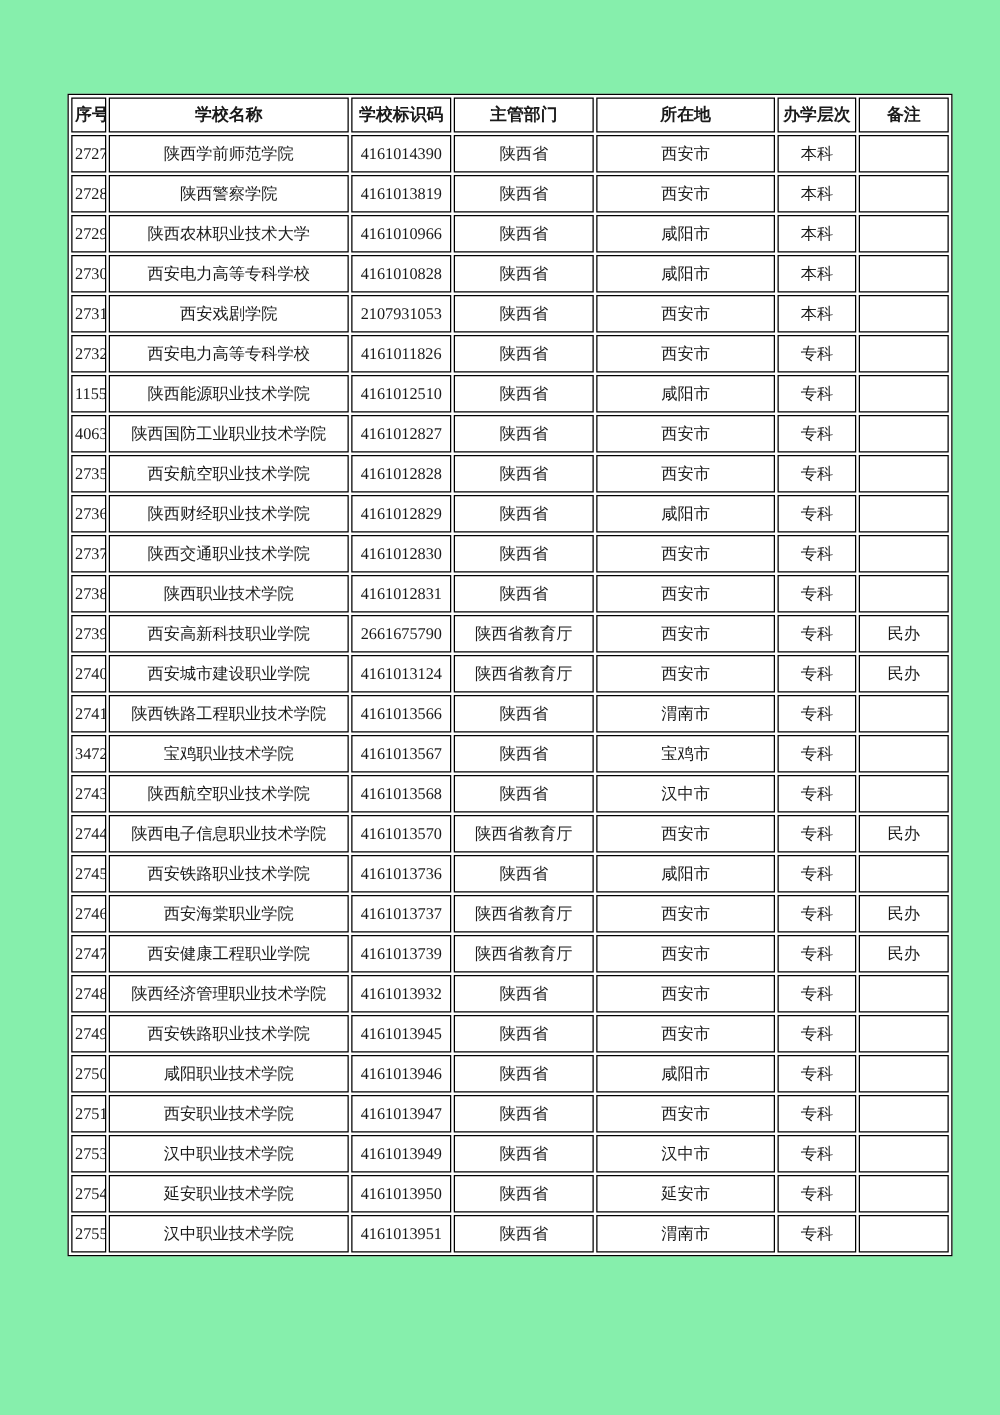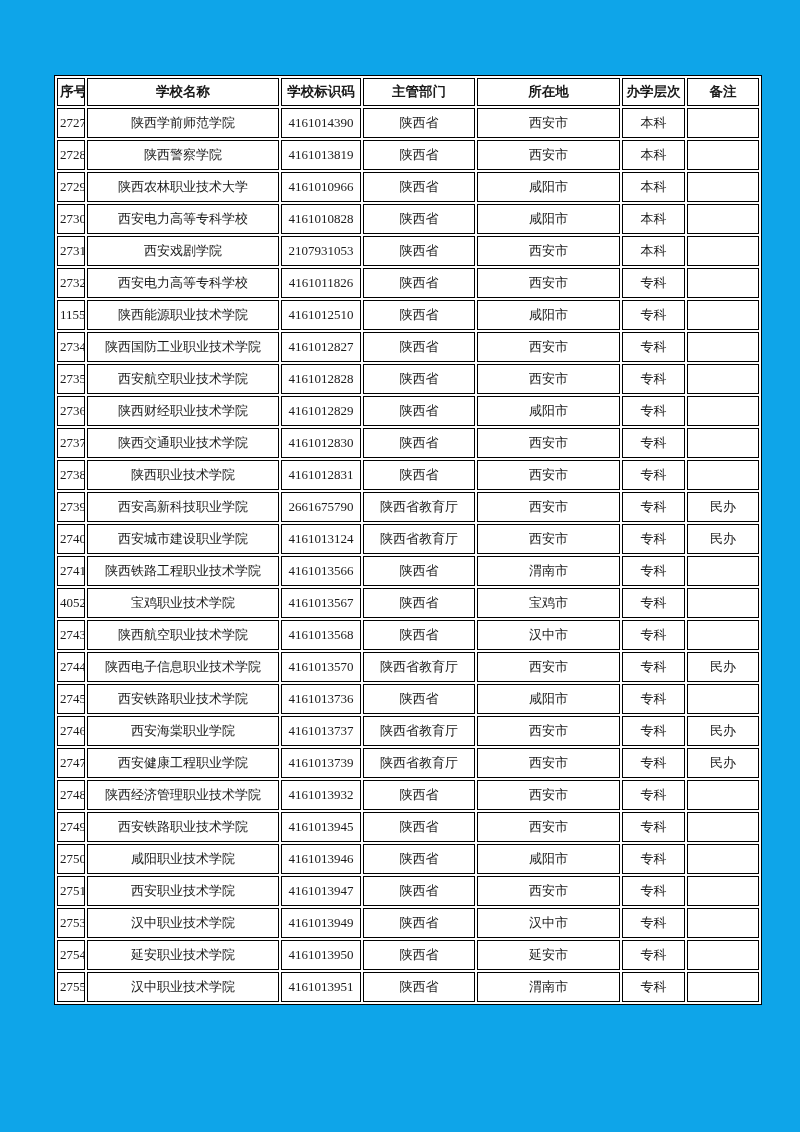--- a/index.html
+++ b/index.html
@@ -4,21 +4,21 @@
 <style>
   html, body {
     margin: 0;
     padding: 0;
     background: #ffffff;
   }
   .page {
     position: relative;
     width: 800px;
     height: 1132px;
-    background: #0ea5e9;
+    background: #86efac;
     font-family: "Liberation Serif", "DejaVu Serif", serif;
     color: #1a1a1a;
     overflow: hidden;
   }
   table.school-table {
     position: absolute;
     left: 54px;
     top: 75px;
     width: 691px;
     table-layout: fixed;
@@ -143,21 +143,21 @@
         <tr>
           <td>1155</td>
           <td>陕西能源职业技术学院</td>
           <td>4161012510</td>
           <td>陕西省</td>
           <td>咸阳市</td>
           <td>专科</td>
           <td></td>
         </tr>
         <tr>
-          <td>2734</td>
+          <td>4063</td>
           <td>陕西国防工业职业技术学院</td>
           <td>4161012827</td>
           <td>陕西省</td>
           <td>西安市</td>
           <td>专科</td>
           <td></td>
         </tr>
         <tr>
           <td>2735</td>
           <td>西安航空职业技术学院</td>
@@ -215,21 +215,21 @@
         <tr>
           <td>2741</td>
           <td>陕西铁路工程职业技术学院</td>
           <td>4161013566</td>
           <td>陕西省</td>
           <td>渭南市</td>
           <td>专科</td>
           <td></td>
         </tr>
         <tr>
-          <td>4052</td>
+          <td>3472</td>
           <td>宝鸡职业技术学院</td>
           <td>4161013567</td>
           <td>陕西省</td>
           <td>宝鸡市</td>
           <td>专科</td>
           <td></td>
         </tr>
         <tr>
           <td>2743</td>
           <td>陕西航空职业技术学院</td>

